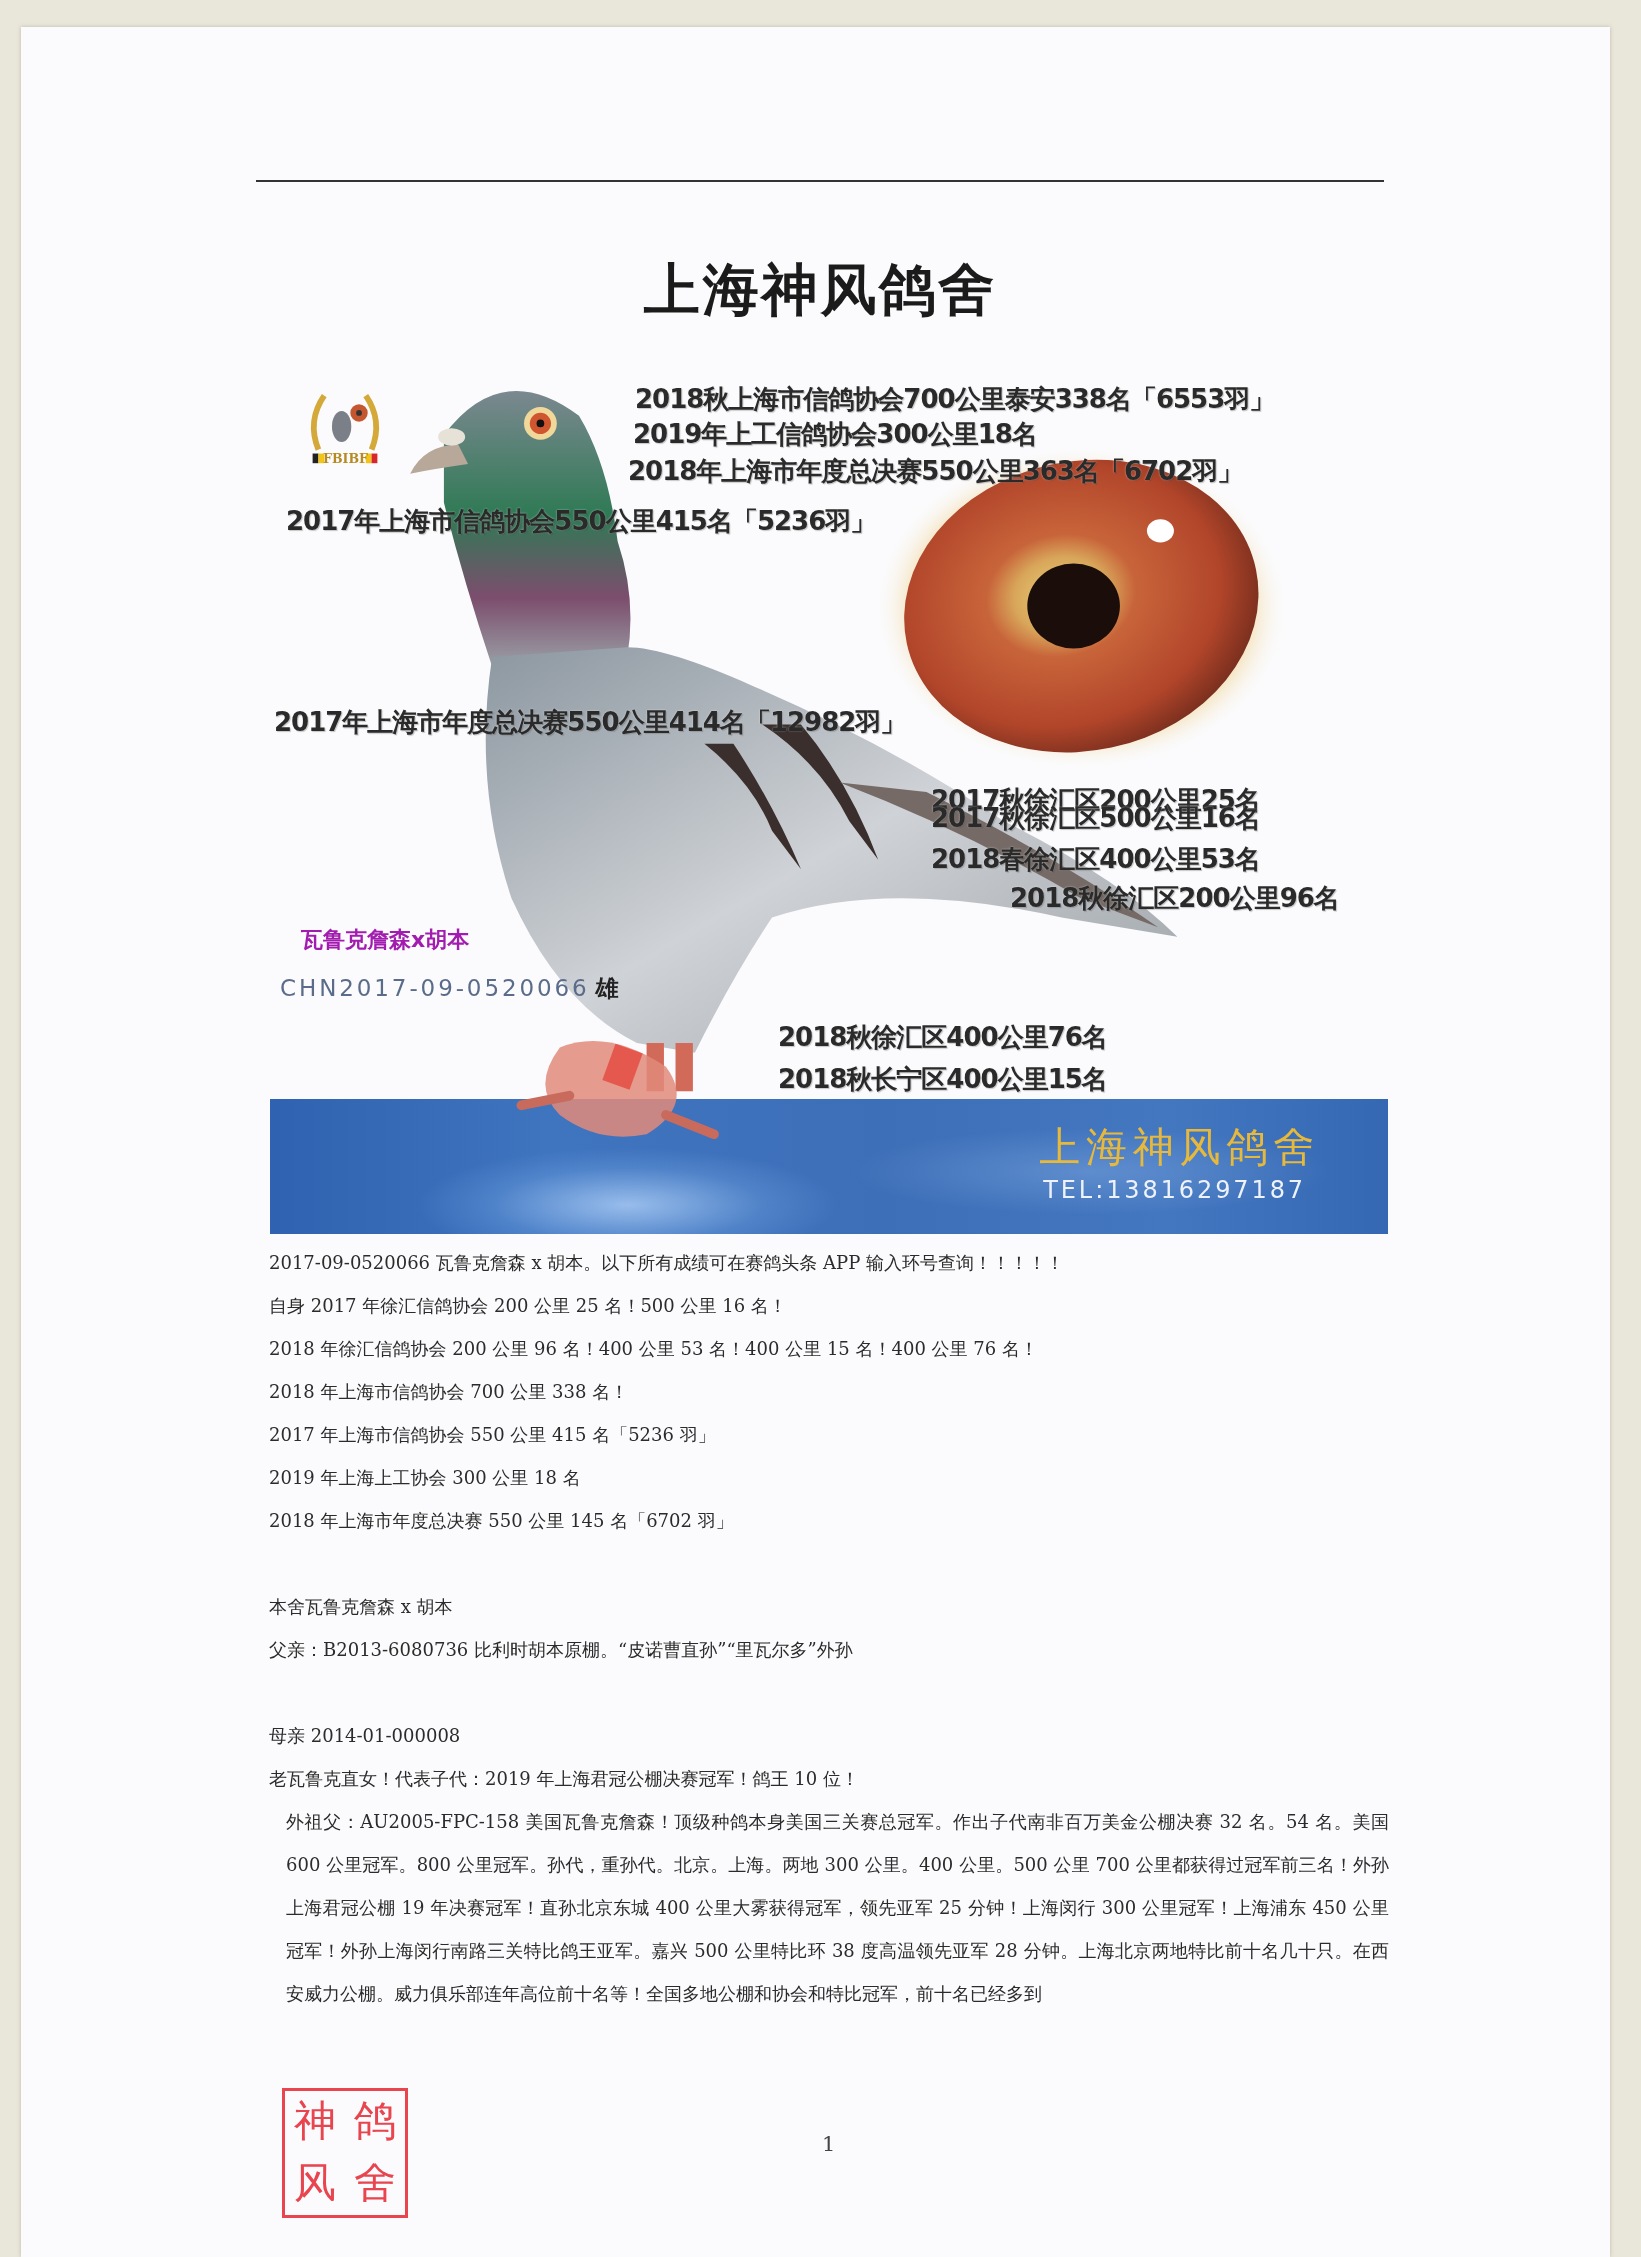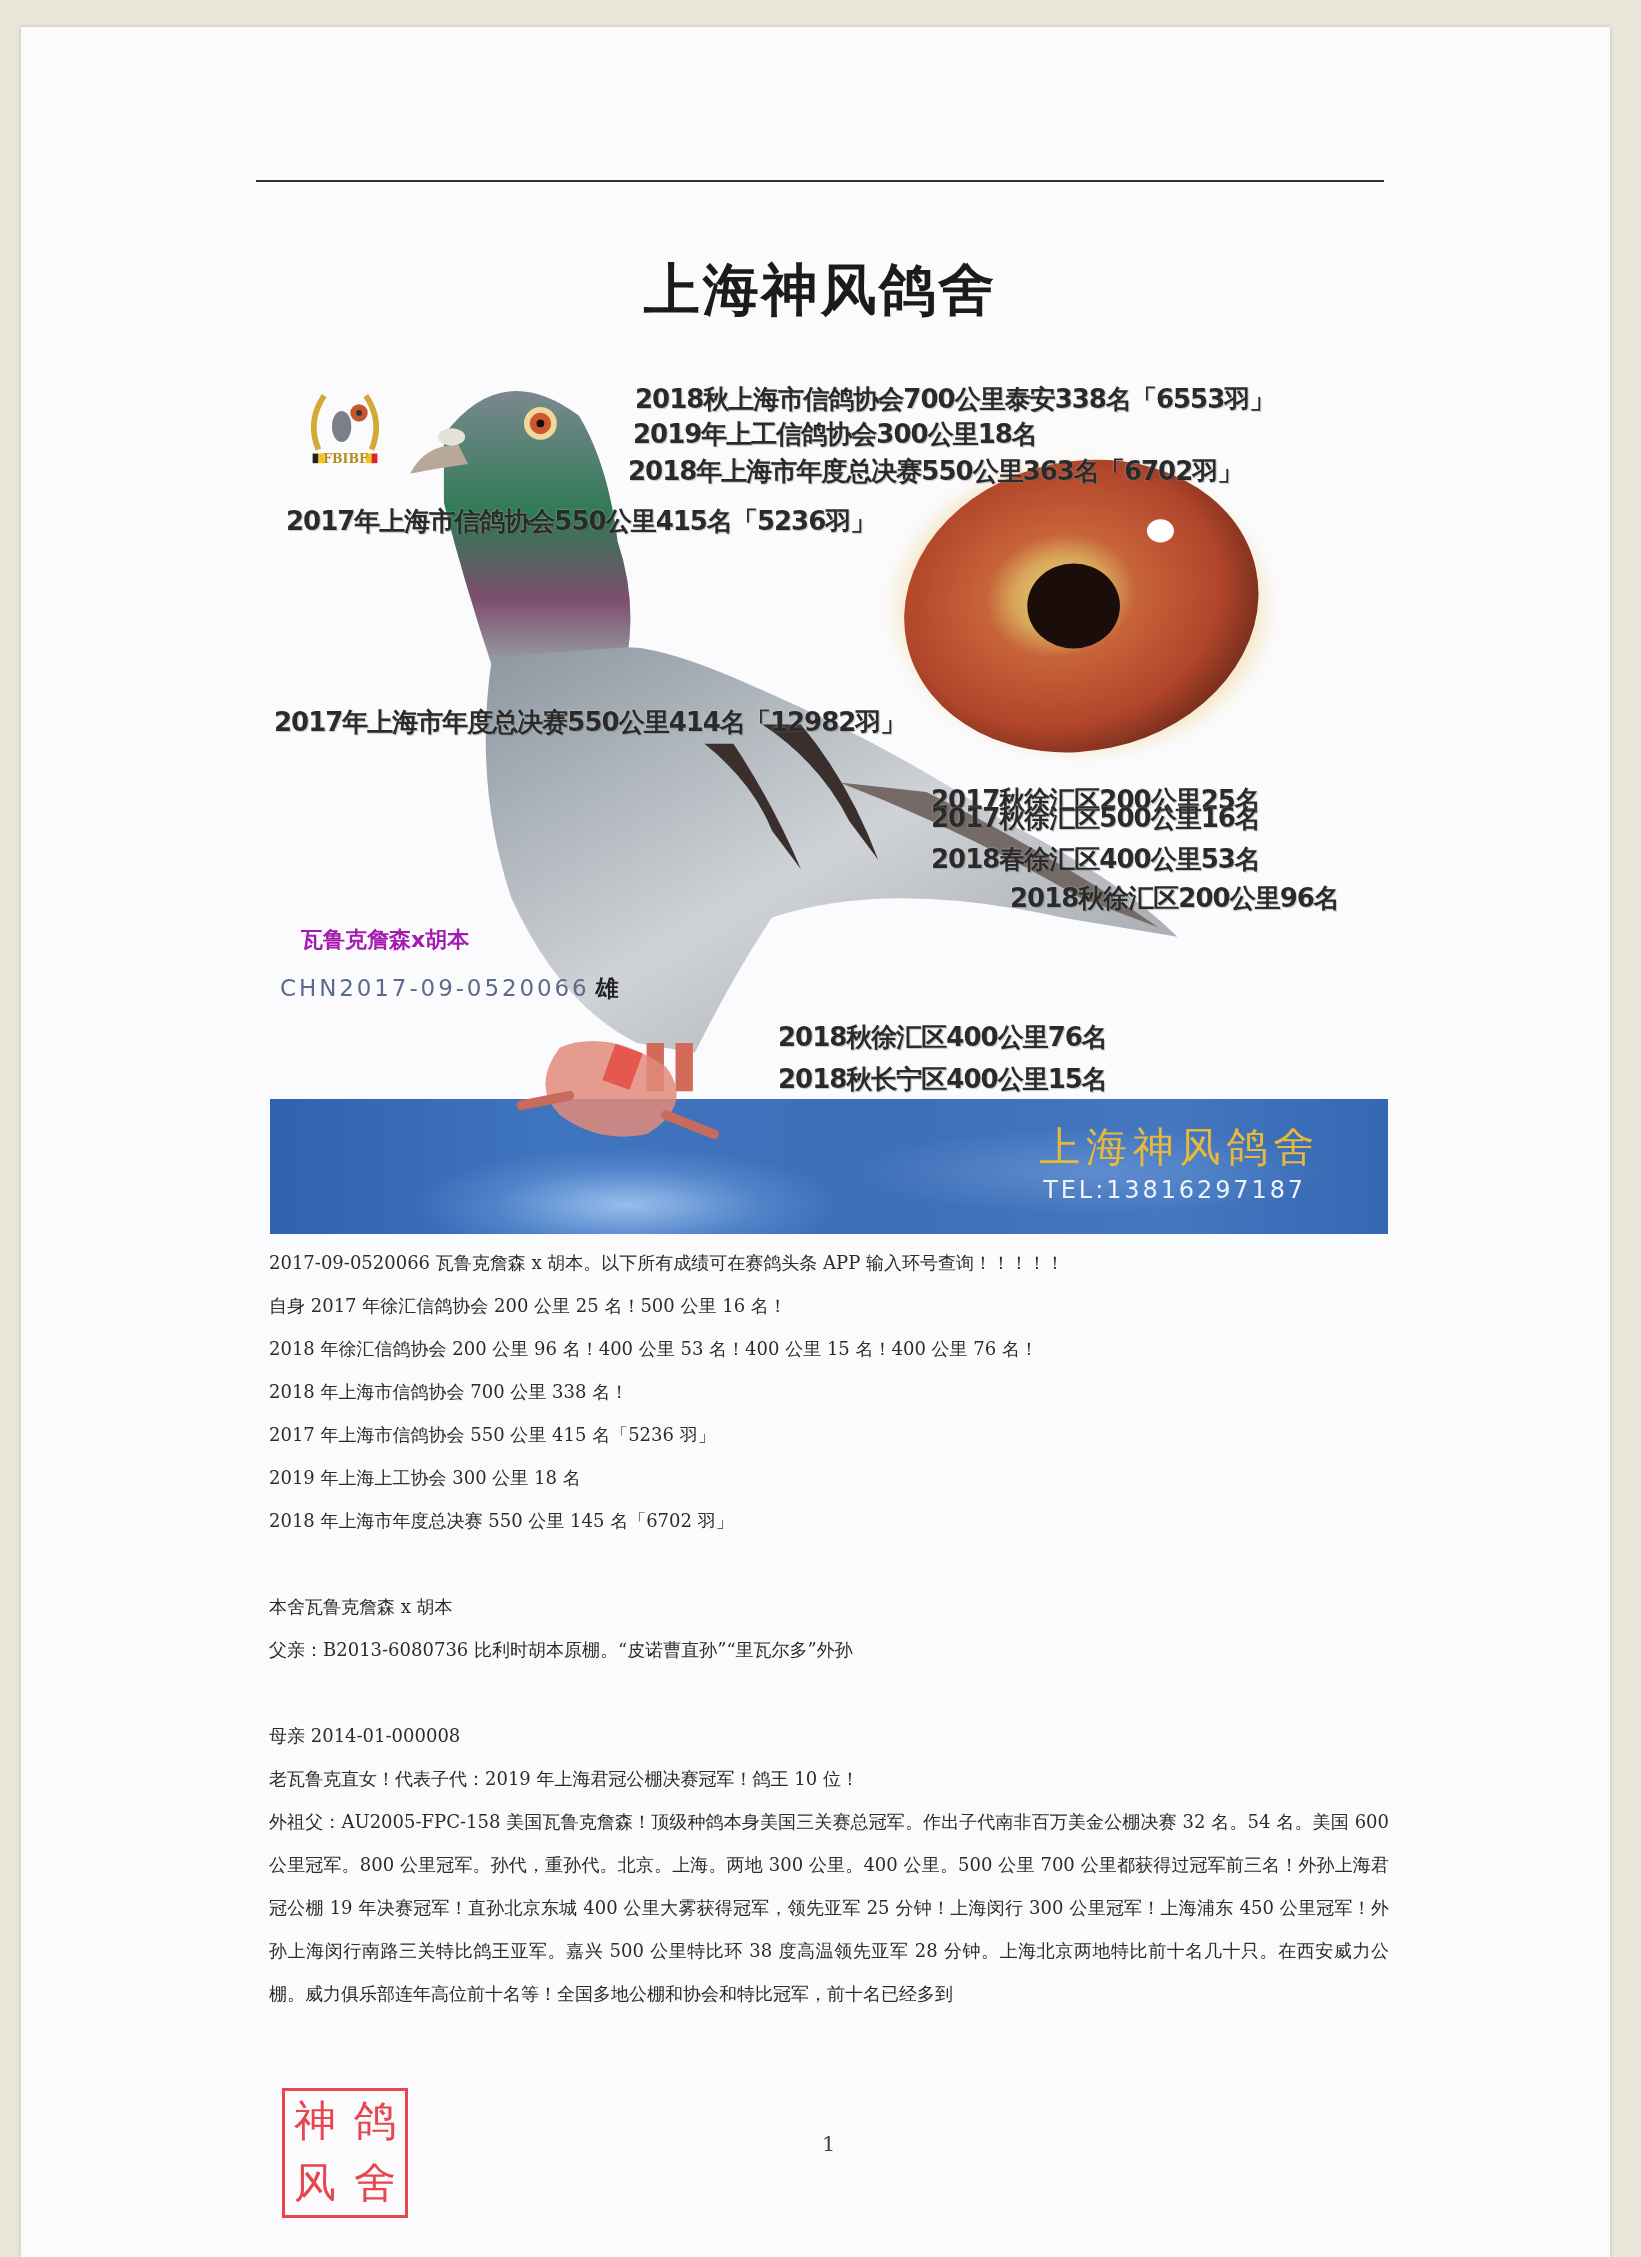--- a/index.html
+++ b/index.html
@@ -65,21 +65,21 @@
   }
   .feet { position: absolute; left: 502px; top: 1028px; width: 241px; height: 145px; }
 
   
   .body-text {
     position: absolute; left: 269px; top: 1241px; width: 1120px;
     font-family: "DejaVu Serif", "Liberation Serif", serif; font-size: 18px; color: #2b2b2b;
   }
   .line { height: 43px; line-height: 43px; white-space: nowrap; }
   .gap { height: 43px; }
-  .para { line-height: 43px; text-align: justify; }
+  .para { line-height: 43px; text-align: justify; margin-left: 17px; }
 
   .seal {
     position: absolute; left: 282px; top: 2088px; width: 126px; height: 130px;
     border: 3.9px solid #e8454f; box-sizing: border-box;
     display: grid; grid-template-columns: 1fr 1fr; grid-template-rows: 1fr 1fr;
     color: #e8454f; font-family: "DejaVu Serif", serif; font-size: 42px;
     text-align: center; line-height: 60px;
   }
   .page-num {
     position: absolute; left: 822px; top: 2132px; font-family: "DejaVu Serif", serif;

